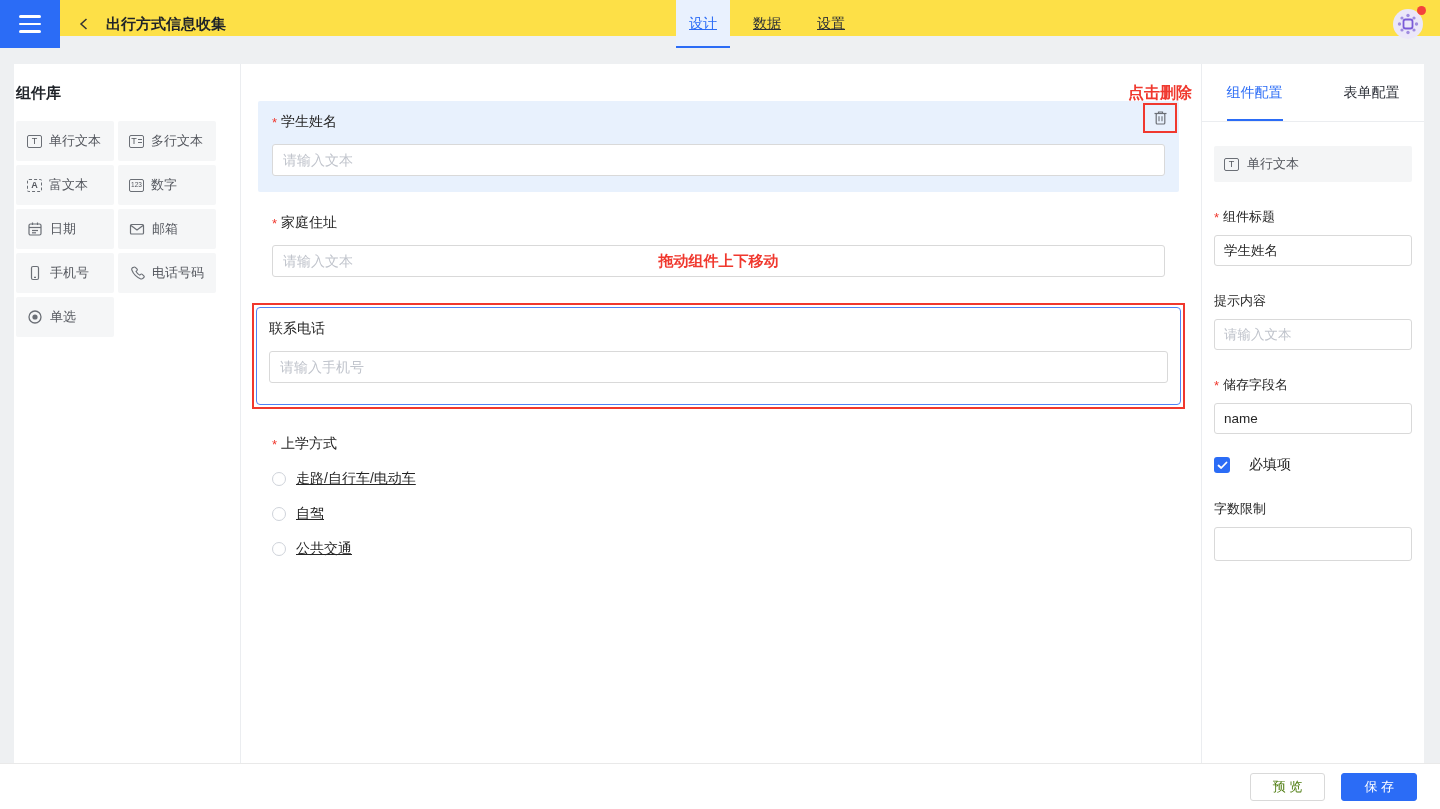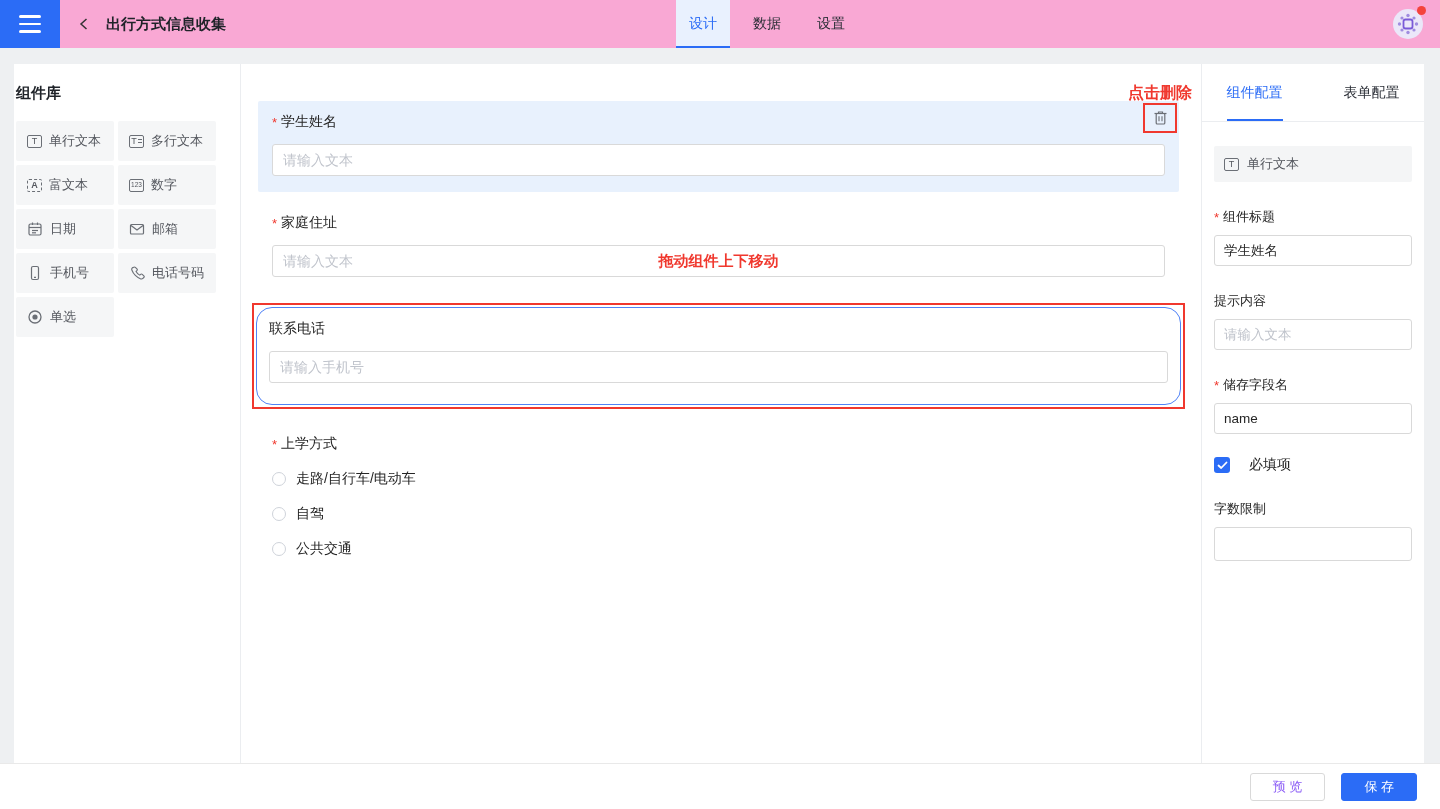--- a/index.html
+++ b/index.html
@@ -2,29 +2,29 @@
 <html><head>
 <meta charset="utf-8">
 <style>
   * { margin:0; padding:0; box-sizing:border-box; }
   html,body { width:1440px; height:809px; }
   body {
     font-family:"Liberation Sans","DejaVu Sans",sans-serif;
     background:#eef0f2; color:#262626; font-size:14px; overflow:hidden; position:relative;
   }
   
-  .header { position:absolute; top:0; left:0; right:0; height:48px; background:#f9a8d4; z-index:5; }
+  .header { position:absolute; top:0; left:0; right:0; height:36px; background:#fde047; z-index:5; }
   .hamburger { position:absolute; left:0; top:0; width:60px; height:48px; background:#2b6cf6;
     display:flex; flex-direction:column; justify-content:center; align-items:center; gap:5px; cursor:pointer; border:none; }
   .hamburger i { display:block; width:22px; height:2.5px; background:#fff; border-radius:2px; }
   .back-btn { position:absolute; left:72px; top:12px; width:24px; height:24px; background:none; border:none;
     display:flex; align-items:center; justify-content:center; cursor:pointer; }
   .page-title { position:absolute; left:106px; top:0; height:48px; line-height:48px; font-size:15px; font-weight:700; color:#1f2329; }
   .header-tabs { position:absolute; left:676px; top:0; height:48px; display:flex; align-items:stretch; }
-  .h-tab { padding:0 13px; display:flex; align-items:center; font-size:14px; color:#2a2e36; cursor:pointer; margin-right:10px; background:none; border:none; }
+  .h-tab { padding:0 13px; display:flex; align-items:center; font-size:14px; color:#2a2e36; cursor:pointer; margin-right:10px; background:none; border:none;text-decoration:underline; }
   .h-tab.active { background:#e9f1fe; color:#2b6cf6; box-shadow:inset 0 -2px 0 #2b6cf6; }
   .avatar-wrap { position:absolute; right:16px; top:8px; width:32px; height:32px; cursor:pointer; }
   .avatar-dot { position:absolute; right:-2px; top:-2px; width:9px; height:9px; border-radius:50%; background:#f4433c; }
   
   .sheet { position:absolute; top:64px; left:14px; width:1410px; bottom:46px; background:#fff; display:flex; overflow:hidden; }
   
   .library { width:227px; border-right:1px solid #ebedf0; padding:20px 14px 0 2px; }
   .panel-title { font-size:15px; font-weight:700; color:#1f2329; }
   .lib-grid { margin-top:18px; display:grid; grid-template-columns:98px 98px; gap:4px 4px; }
   .lib-item { height:40px; background:#f5f6f7; border-radius:2px; display:flex; align-items:center; gap:7px;
@@ -47,22 +47,22 @@
   .text-input::placeholder { color:#c0c4cc; }
   .field-block { padding:12px 14px 16px; border-radius:2px; }
   .field-block .field-label { margin-bottom:13px; }
   .fb-selected { margin-top:17px; background:#e8f1fd; position:relative; }
   .trash-btn { position:absolute; top:2px; right:2px; width:34px; height:30px; border:2px solid #f0382e;
     background:transparent; display:flex; align-items:center; justify-content:center; cursor:pointer; }
   .fb-plain { margin-top:10px; }
   .input-wrap { position:relative; }
   .anno-drag { position:absolute; top:7px; left:50%; transform:translateX(-50%); font-size:15px; white-space:nowrap; }
   .fb-dragging-outer { margin:10px -6px 0; border:2px solid #f0382e; padding:2px; }
-  .fb-dragging-inner { border:1px solid #4f82f7; border-radius:16px; padding:12px 12px 21px; background:#fff; }
-  .radio-group { margin-top:2px; }
+  .fb-dragging-inner { border:1px solid #4f82f7; border-radius:4px; padding:12px 12px 21px; background:#fff; }
+  .radio-group { margin-top:2px;text-decoration:underline; }
   .radio-row { display:flex; align-items:center; gap:10px; margin-top:17px; cursor:pointer; }
   .radio-circle { width:14px; height:14px; border:1px solid #cfd3da; border-radius:50%; background:#fff; flex:0 0 auto; }
   .radio-text { font-size:14px; color:#262626; }
   
   .inspector { width:222px; display:flex; flex-direction:column; }
   .insp-tabs { height:58px; display:flex; border-bottom:1px solid #ebedf0;gap:12px; }
   .insp-tab { flex:1; display:flex; align-items:center; justify-content:center; font-size:14px; color:#2a2e36;
     cursor:pointer; background:none; border:none; position:relative; }
   .insp-tab.active { color:#2b6cf6; font-weight:500; }
   .insp-tab.active::after { content:""; position:absolute; bottom:0; left:50%; transform:translateX(-50%); width:56px; height:2px; background:#2b6cf6; }
@@ -72,21 +72,21 @@
   .insp-input { margin-top:9px; width:100%; height:31px; border:1px solid #d9d9d9; border-radius:3px; padding:0 9px; font-size:13.5px; color:#262626; font-family:inherit; }
   .insp-input::placeholder { color:#c0c4cc; }
   .insp-input.tall { height:34px; }
   .check-row { margin-top:22px; display:flex; align-items:center; gap:19px; cursor:pointer; }
   .checkbox { width:16px; height:16px; background:#2b6cf6; border-radius:3px; display:flex; align-items:center; justify-content:center; }
   .check-label { font-size:14px; color:#262626; }
   
   .footer { position:absolute; left:0; right:0; bottom:0; height:46px; background:#fff; border-top:1px solid #e9e9e9;
     display:flex; align-items:center; justify-content:flex-end; padding-right:23px; gap:16px; z-index:6; }
   .btn { height:28px; border-radius:3px; font-size:13px; padding:0 22px; cursor:pointer; font-family:inherit; }
-  .btn-preview { background:#fff; border:1px solid #d9d9d9; color:#8b5cf6; }
+  .btn-preview { background:#fff; border:1px solid #d9d9d9; color:#4d7c0f; }
   .btn-save { background:#2b6cf6; border:1px solid #2b6cf6; color:#fff; }
   svg { display:block; }
 </style>
 </head>
 <body>
 
 <div class="header">
   <button class="hamburger">
     <i></i>
       <i></i>

